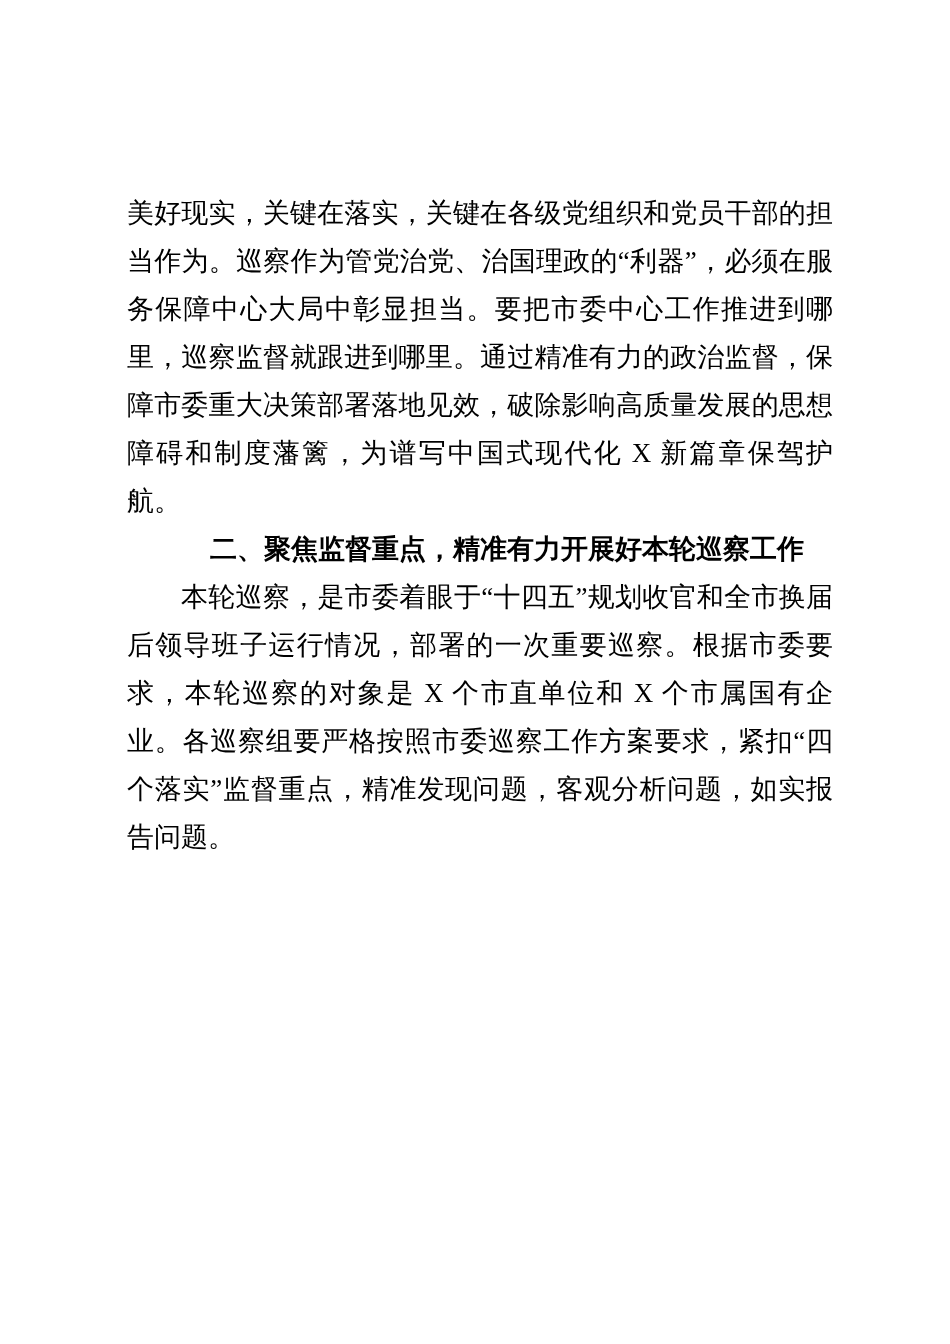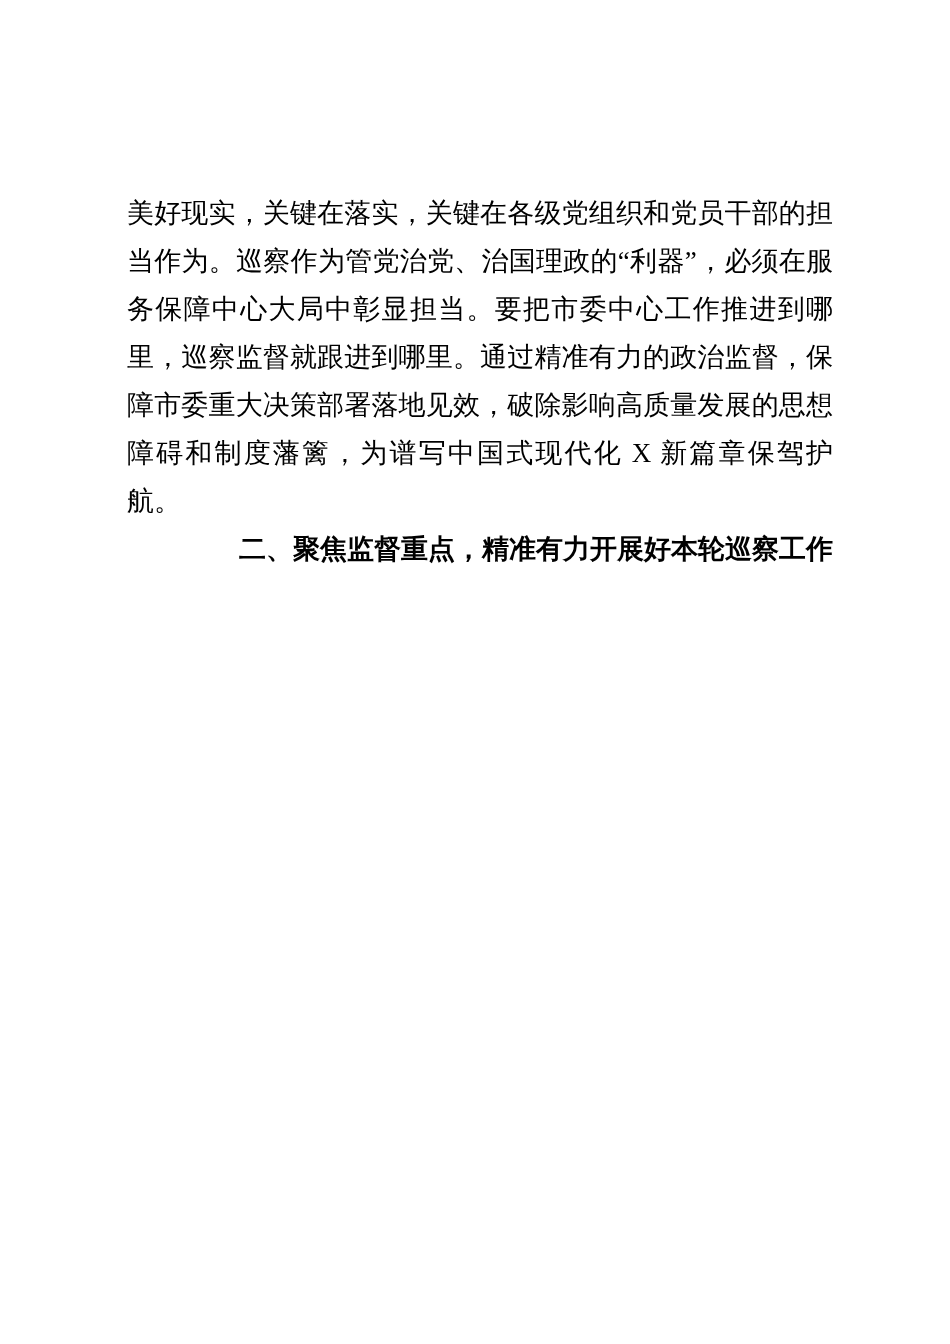--- a/index.html
+++ b/index.html
@@ -39,25 +39,26 @@
   }
   p.continuation {
     text-indent: 0;
   }
   p.paragraph {
     text-indent: 2em;
   }
   p.heading {
     text-indent: 2em;
     font-weight: bold;
-    text-align: right;
+    text-align: center;
     font-family: "Liberation Sans", "DejaVu Sans", sans-serif;
   }
 </style>
 </head>
 <body>
 
 <div class="page">
   <div class="text-block">
       <p class="block continuation">美好现实，关键在落实，关键在各级党组织和党员干部的担当作为。巡察作为管党治党、治国理政的“利器”，必须在服务保障中心大局中彰显担当。要把市委中心工作推进到哪里，巡察监督就跟进到哪里。通过精准有力的政治监督，保障市委重大决策部署落地见效，破除影响高质量发展的思想障碍和制度藩篱，为谱写中国式现代化 X 新篇章保驾护航。</p>
       <p class="block heading">二、聚焦监督重点，精准有力开展好本轮巡察工作</p>
+      <p class="block paragraph">本轮巡察，是市委着眼于“十四五”规划收官和全市换届后领导班子运行情况，部署的一次重要巡察。根据市委要求，本轮巡察的对象是 X 个市直单位和 X 个市属国有企业。各巡察组要严格按照市委巡察工作方案要求，紧扣“四个落实”监督重点，精准发现问题，客观分析问题，如实报告问题。</p>
     </div>
 </div>
 
 </body></html>

